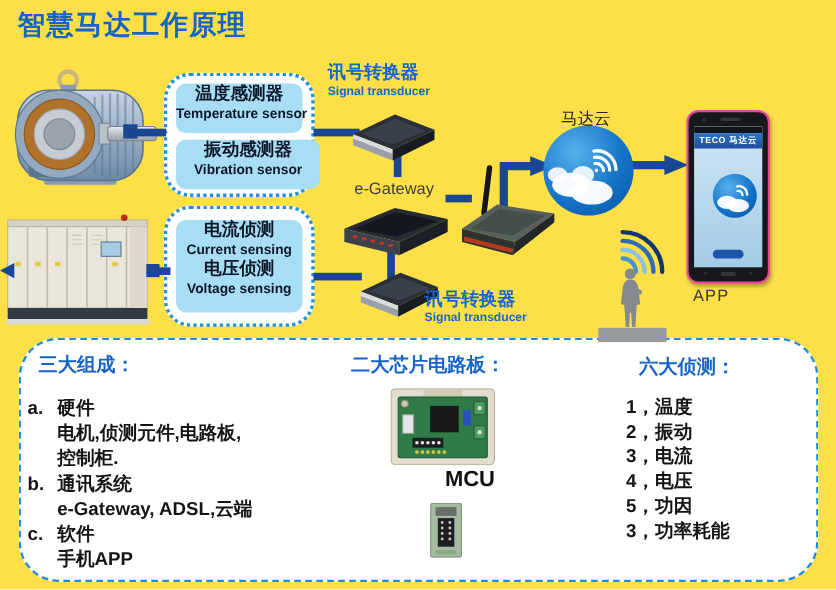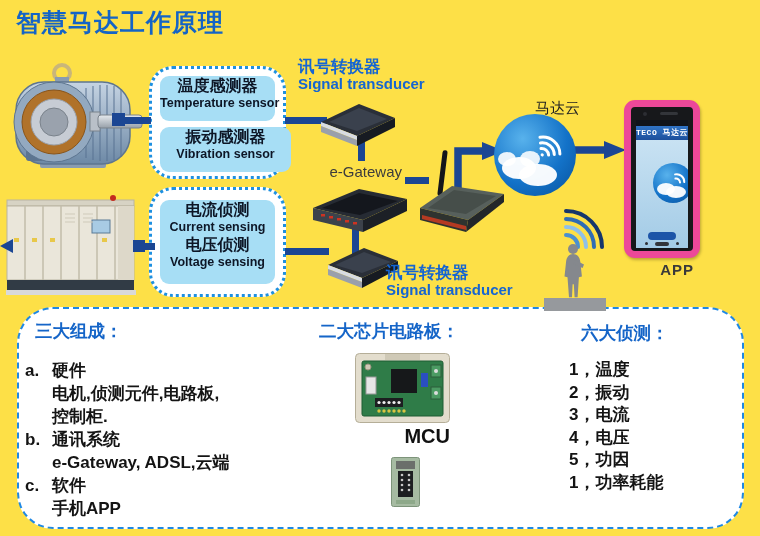--- a/index.html
+++ b/index.html
@@ -12,32 +12,32 @@
 
   
   .dotbox { border:3px dotted #1e90e0; border-radius:24px; background:#ffffff; z-index:2; }
   .chip { background:#a7def5; border-radius:9px; text-align:center; display:flex; flex-direction:column; justify-content:flex-start; }
   .chip .zh { font-size:16px; font-weight:bold; color:#0d1626; line-height:20px; white-space:nowrap; }
   .chip .en { font-size:12.5px; font-weight:bold; color:#0d1626; line-height:15px; white-space:nowrap; }
 
   
   .blue-label { text-align:left; color:#1565d2; z-index:4; }
   .blue-label .zh { font-size:16.5px; font-weight:bold; line-height:19px; white-space:nowrap; }
-  .blue-label .en { font-size:15px; font-weight:bold; line-height:15px; white-space:nowrap; }
-  .gray-label { color:#3c3c3c; font-size:15px; text-align:right; z-index:4; white-space:nowrap; }
+  .blue-label .en { font-size:11px; font-weight:bold; line-height:15px; white-space:nowrap; }
+  .gray-label { color:#3c3c3c; font-size:15px; text-align:left; z-index:4; white-space:nowrap; }
 
   
   .conn { background:#1b4693; z-index:3; }
   .tri-left { width:0; height:0; border-top:7px solid transparent; border-bottom:7px solid transparent; border-right:13px solid #1b4693; z-index:3; }
 
   svg { display:block; }
   .dev { z-index:3; }
 
   
-  .phone { width:76px; height:158px; background:#17181b; border:7px solid #ec4899; border-radius:11px; z-index:3; box-shadow:1px 2px 3px rgba(0,0,0,.25);font-family:Liberation Mono, monospace; }
+  .phone { width:76px; height:158px; background:#17181b; border:2px solid #ec4899; border-radius:11px; z-index:3; box-shadow:1px 2px 3px rgba(0,0,0,.25); }
   .phone .speaker { position:absolute; left:29px; top:5px; width:18px; height:3px; border-radius:2px; background:#33353a; }
   .phone .cam { position:absolute; left:12px; top:5px; width:4px; height:4px; border-radius:50%; background:#2c2e33; }
   .phone .screen { position:absolute; left:5px; right:5px; top:13px; height:128px; background:linear-gradient(#cfe6f5,#a3cbe6); overflow:hidden; }
   .phone .status { height:6px; background:#10131a; }
   .phone .appbar { height:14px; background:linear-gradient(#2f73c6,#1c4f9b); color:#fff; font-size:8px; font-weight:bold; text-align:center; line-height:14px; letter-spacing:.5px; }
   .phone .pill { position:absolute; left:50%; transform:translateX(-50%); bottom:8px; width:28px; height:8px; border-radius:4px; background:#1d55a8; }
   .phone .home { position:absolute; left:50%; transform:translateX(-50%); bottom:5px; width:14px; height:4px; border-radius:2px; background:#33353a; }
   .phone .navdot { position:absolute; bottom:6px; width:3px; height:3px; border-radius:50%; background:#2c2e33; }
 
   
@@ -265,21 +265,21 @@
           <path d="M-3,2 A4,4 0 0 1 3,2"></path>
           <path d="M-6,-1 A7.5,7.5 0 0 1 6,-1"></path>
         </g>
       </svg>
       <div class="pill"></div>
     </div>
     <div class="home"></div>
     <div class="navdot" style="left:14px"></div>
     <div class="navdot" style="right:14px"></div>
   </div>
-  <div class="abs gray-label" style="left:630px;top:261px;width:64px;font-weight:bold;color:#3a3a3a;letter-spacing:1px">APP</div>
+  <div class="abs gray-label" style="left:630px;top:261px;width:64px;font-weight:normal;color:#3a3a3a;letter-spacing:1px">APP</div>
 
   <div class="abs panel">
 
     <div class="abs panel-heading" style="left:16px;top:10px">三大组成：</div>
     <div class="abs comp-list" style="left:6px;top:50px">
       <div class="crow">
         <span class="cmark">a.</span>
         <span>硬件</span>
       </div>
       <div class="cdetail">电机,侦测元件,电路板,</div>
@@ -344,17 +344,17 @@
       <rect x="5" y="43" width="19" height="4" fill="#8ea98a"></rect>
     </svg>
 
     <div class="abs panel-heading" style="left:562px;top:12px">六大侦测：</div>
     <div class="abs det-list" style="left:550px;top:50px">
       <div>1，温度</div>
       <div>2，振动</div>
       <div>3，电流</div>
       <div>4，电压</div>
       <div>5，功因</div>
-      <div>1，功率耗能</div>
+      <div>3，功率耗能</div>
     </div>
   </div>
 
 </div>
 
 </body></html>

